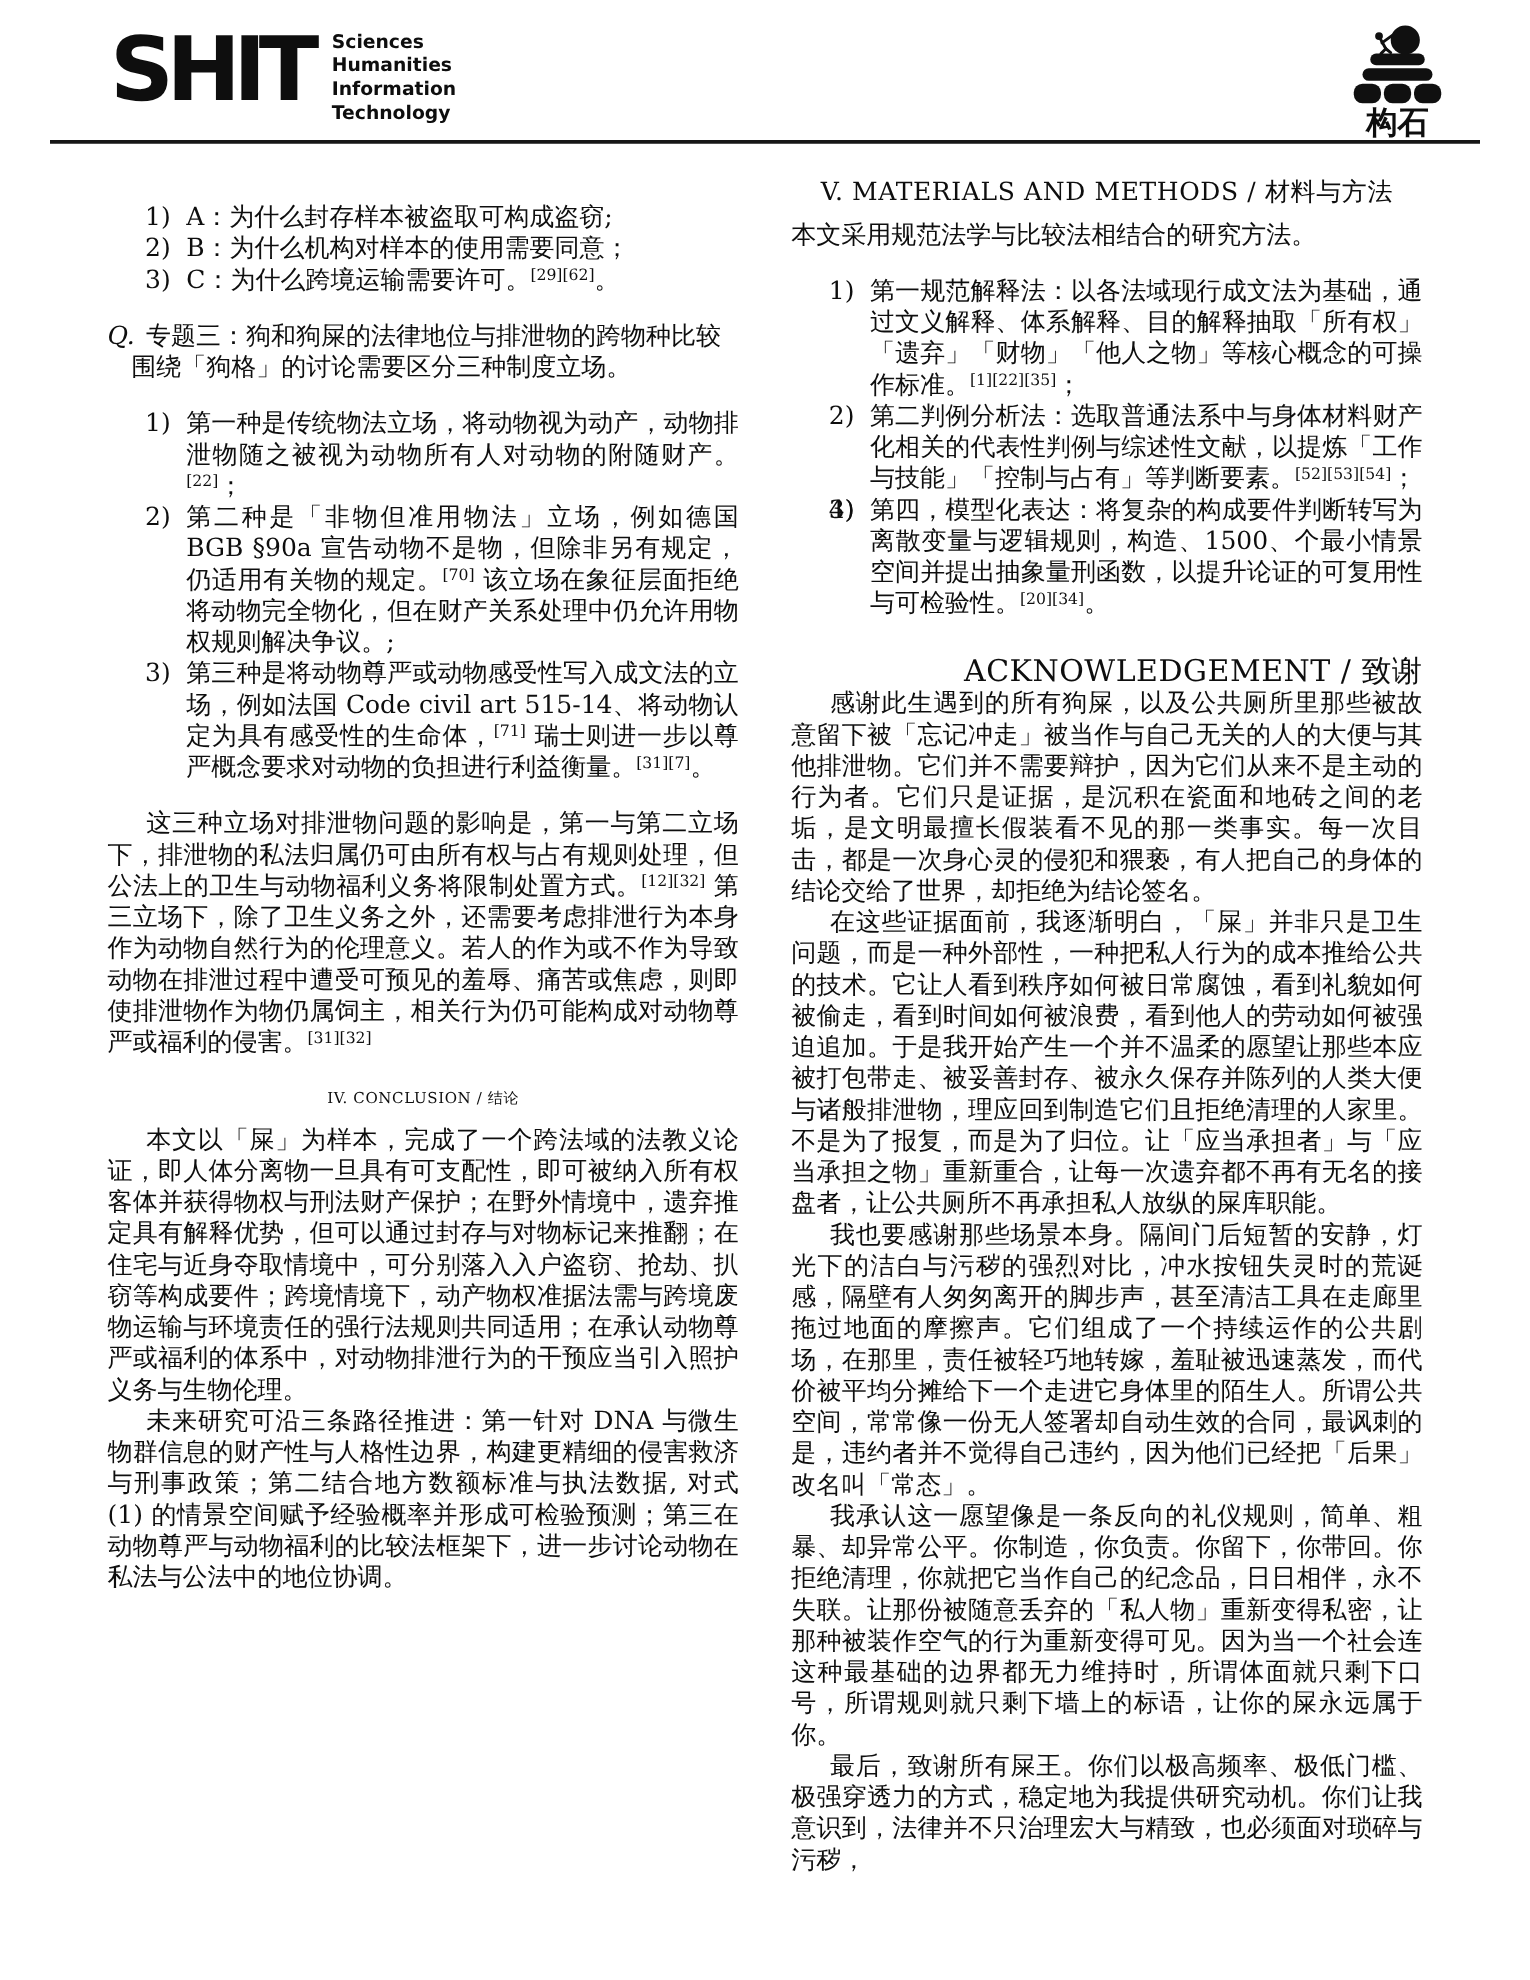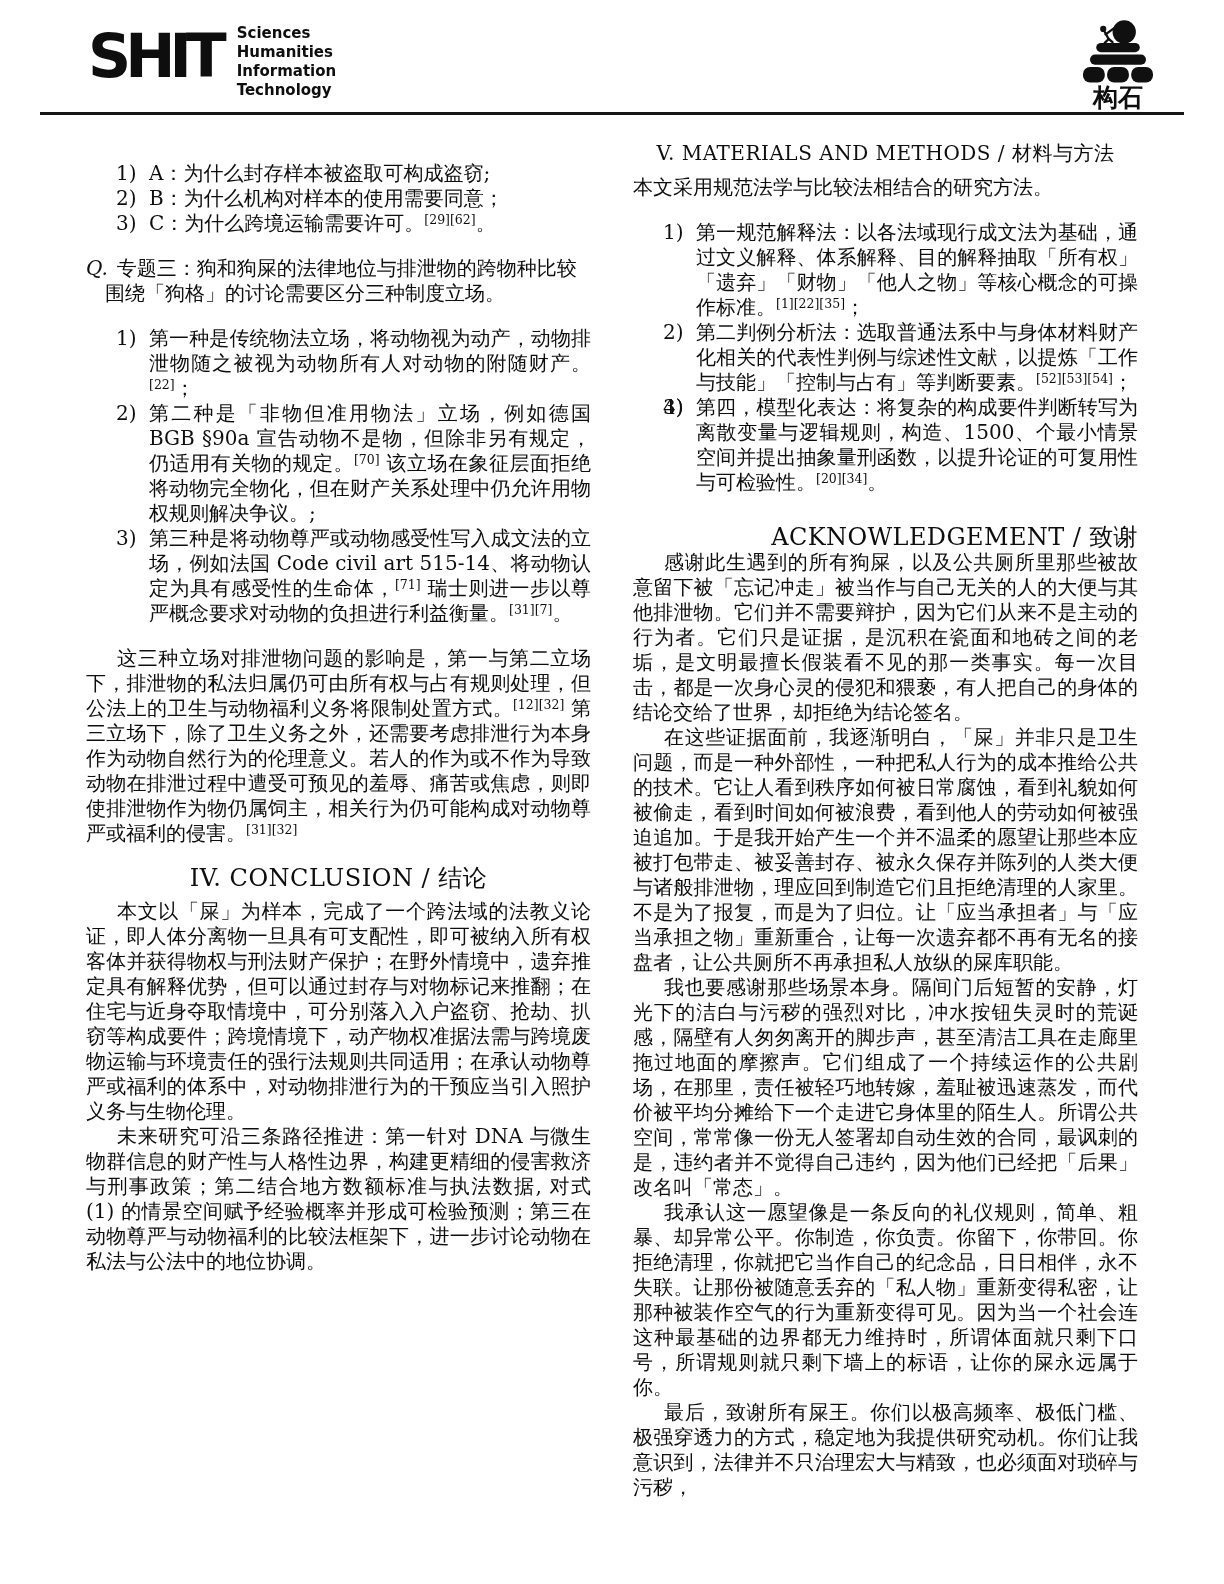--- a/index.html
+++ b/index.html
@@ -9,21 +9,21 @@
     font-family:"DejaVu Serif","Liberation Serif",serif;
     color:#0e0e0e;
   }
   .page { width:1224px; height:1584px; padding:16px 40px 0 40px; }
 
   
   .masthead { display:flex; justify-content:space-between; align-items:flex-start; padding:0 6px 0 48px; height:94px; }
   .brand { display:flex; align-items:flex-start; }
   .logo-word {
     font-family:"DejaVu Sans","Liberation Sans",sans-serif;
-    font-weight:900; font-size:60px; line-height:80px; letter-spacing:-6px;
+    font-weight:900; font-size:71px; line-height:80px; letter-spacing:-6px;
   }
   .tagline {
     font-family:"DejaVu Sans","Liberation Sans",sans-serif;
     font-weight:bold; font-size:15px; line-height:19px; margin:8px 0 0 16px;
   }
   .badge { width:120px; text-align:center; margin-top:2px; }
   .badge svg { display:block; margin:0 auto; }
   .badge-label {
     font-family:Liberation Mono, monospace;
     font-weight:bold; font-size:25px; line-height:22px; margin-top:1px;
@@ -39,21 +39,21 @@
 
   .olist { list-style:none; margin:20px 0 20px 0; }
   .oli { position:relative; padding-left:63px; }
   .oli .num { position:absolute; left:30px; top:0; }
 
   .q-head { margin:20px 0 20px 0; }
   .q-line1 { }
   .q-marker { font-style:italic; margin-right:9px; }
   .q-line2 { padding-left:19px; }
 
-  .sec-center { font-weight:normal; font-size:24px; text-align:center; letter-spacing:0.5px; margin:20px 0 8px 0; }
+  .sec-center { font-weight:normal; font-size:12px; text-align:center; letter-spacing:0.5px; margin:20px 0 8px 0; }
   .methods-head { font-weight:normal; font-size:20px; text-align:center; letter-spacing:0.5px; margin:0 0 9px 0; }
   .ack-head { font-weight:normal; font-size:24px; margin:30px 0 0 0; text-indent:1.3em; letter-spacing:0.4px; text-align:right; }
 
   sup.ref { font-size:12.5px; line-height:0; vertical-align:6px; letter-spacing:0; }
 </style>
 </head>
 <body>
 
 <div class="page">
 

